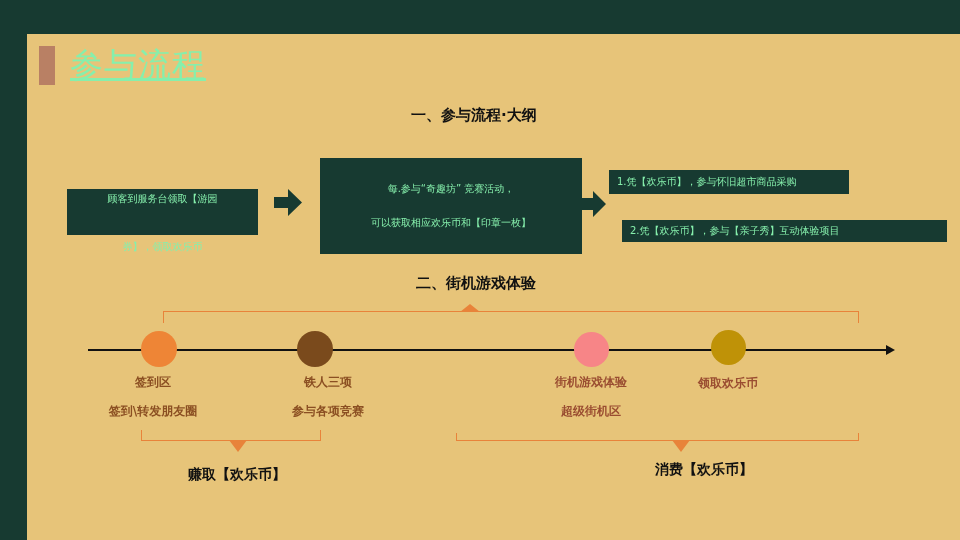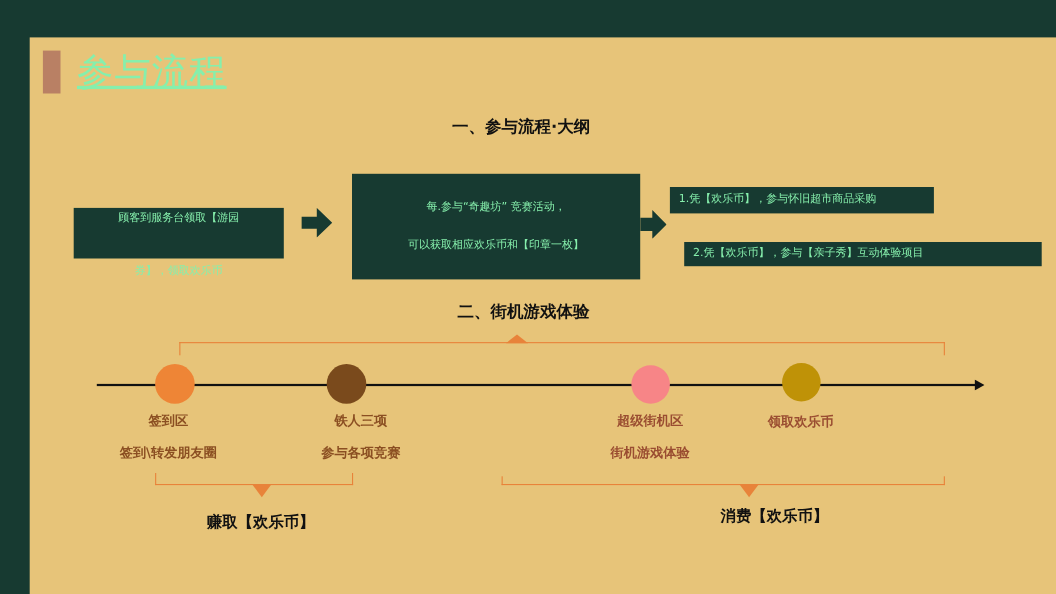--- a/index.html
+++ b/index.html
@@ -71,22 +71,22 @@
 
 <div class="abs node-label" style="left:153px;top:368px;">
   <div>签到区</div>
   <div>签到\转发朋友圈</div>
 </div>
 <div class="abs node-label" style="left:308px;top:368px;margin-left:20px;">
   <div>铁人三项</div>
   <div>参与各项竞赛</div>
 </div>
 <div class="abs node-label" style="left:591px;top:368px;color:#9a4d31;">
+  <div>街机游戏体验</div>
   <div>超级街机区</div>
-  <div>街机游戏体验</div>
 </div>
 <div class="abs node-label" style="left:728px;top:369px;color:#9a4d31;">
   <div>领取欢乐币</div>
 </div>
 
 <div class="abs brace" style="left:141px;top:430px;width:180px;height:11px;border-width:0 1.5px 1.5px 1.5px;"></div>
 <div class="abs tri-down" style="left:229px;top:440px;"></div>
 <div class="abs sum" style="left:237px;top:466px;">赚取【欢乐币】</div>
 
 <div class="abs brace" style="left:456px;top:433px;width:403px;height:8px;border-width:0 1.5px 1.5px 1.5px;"></div>

